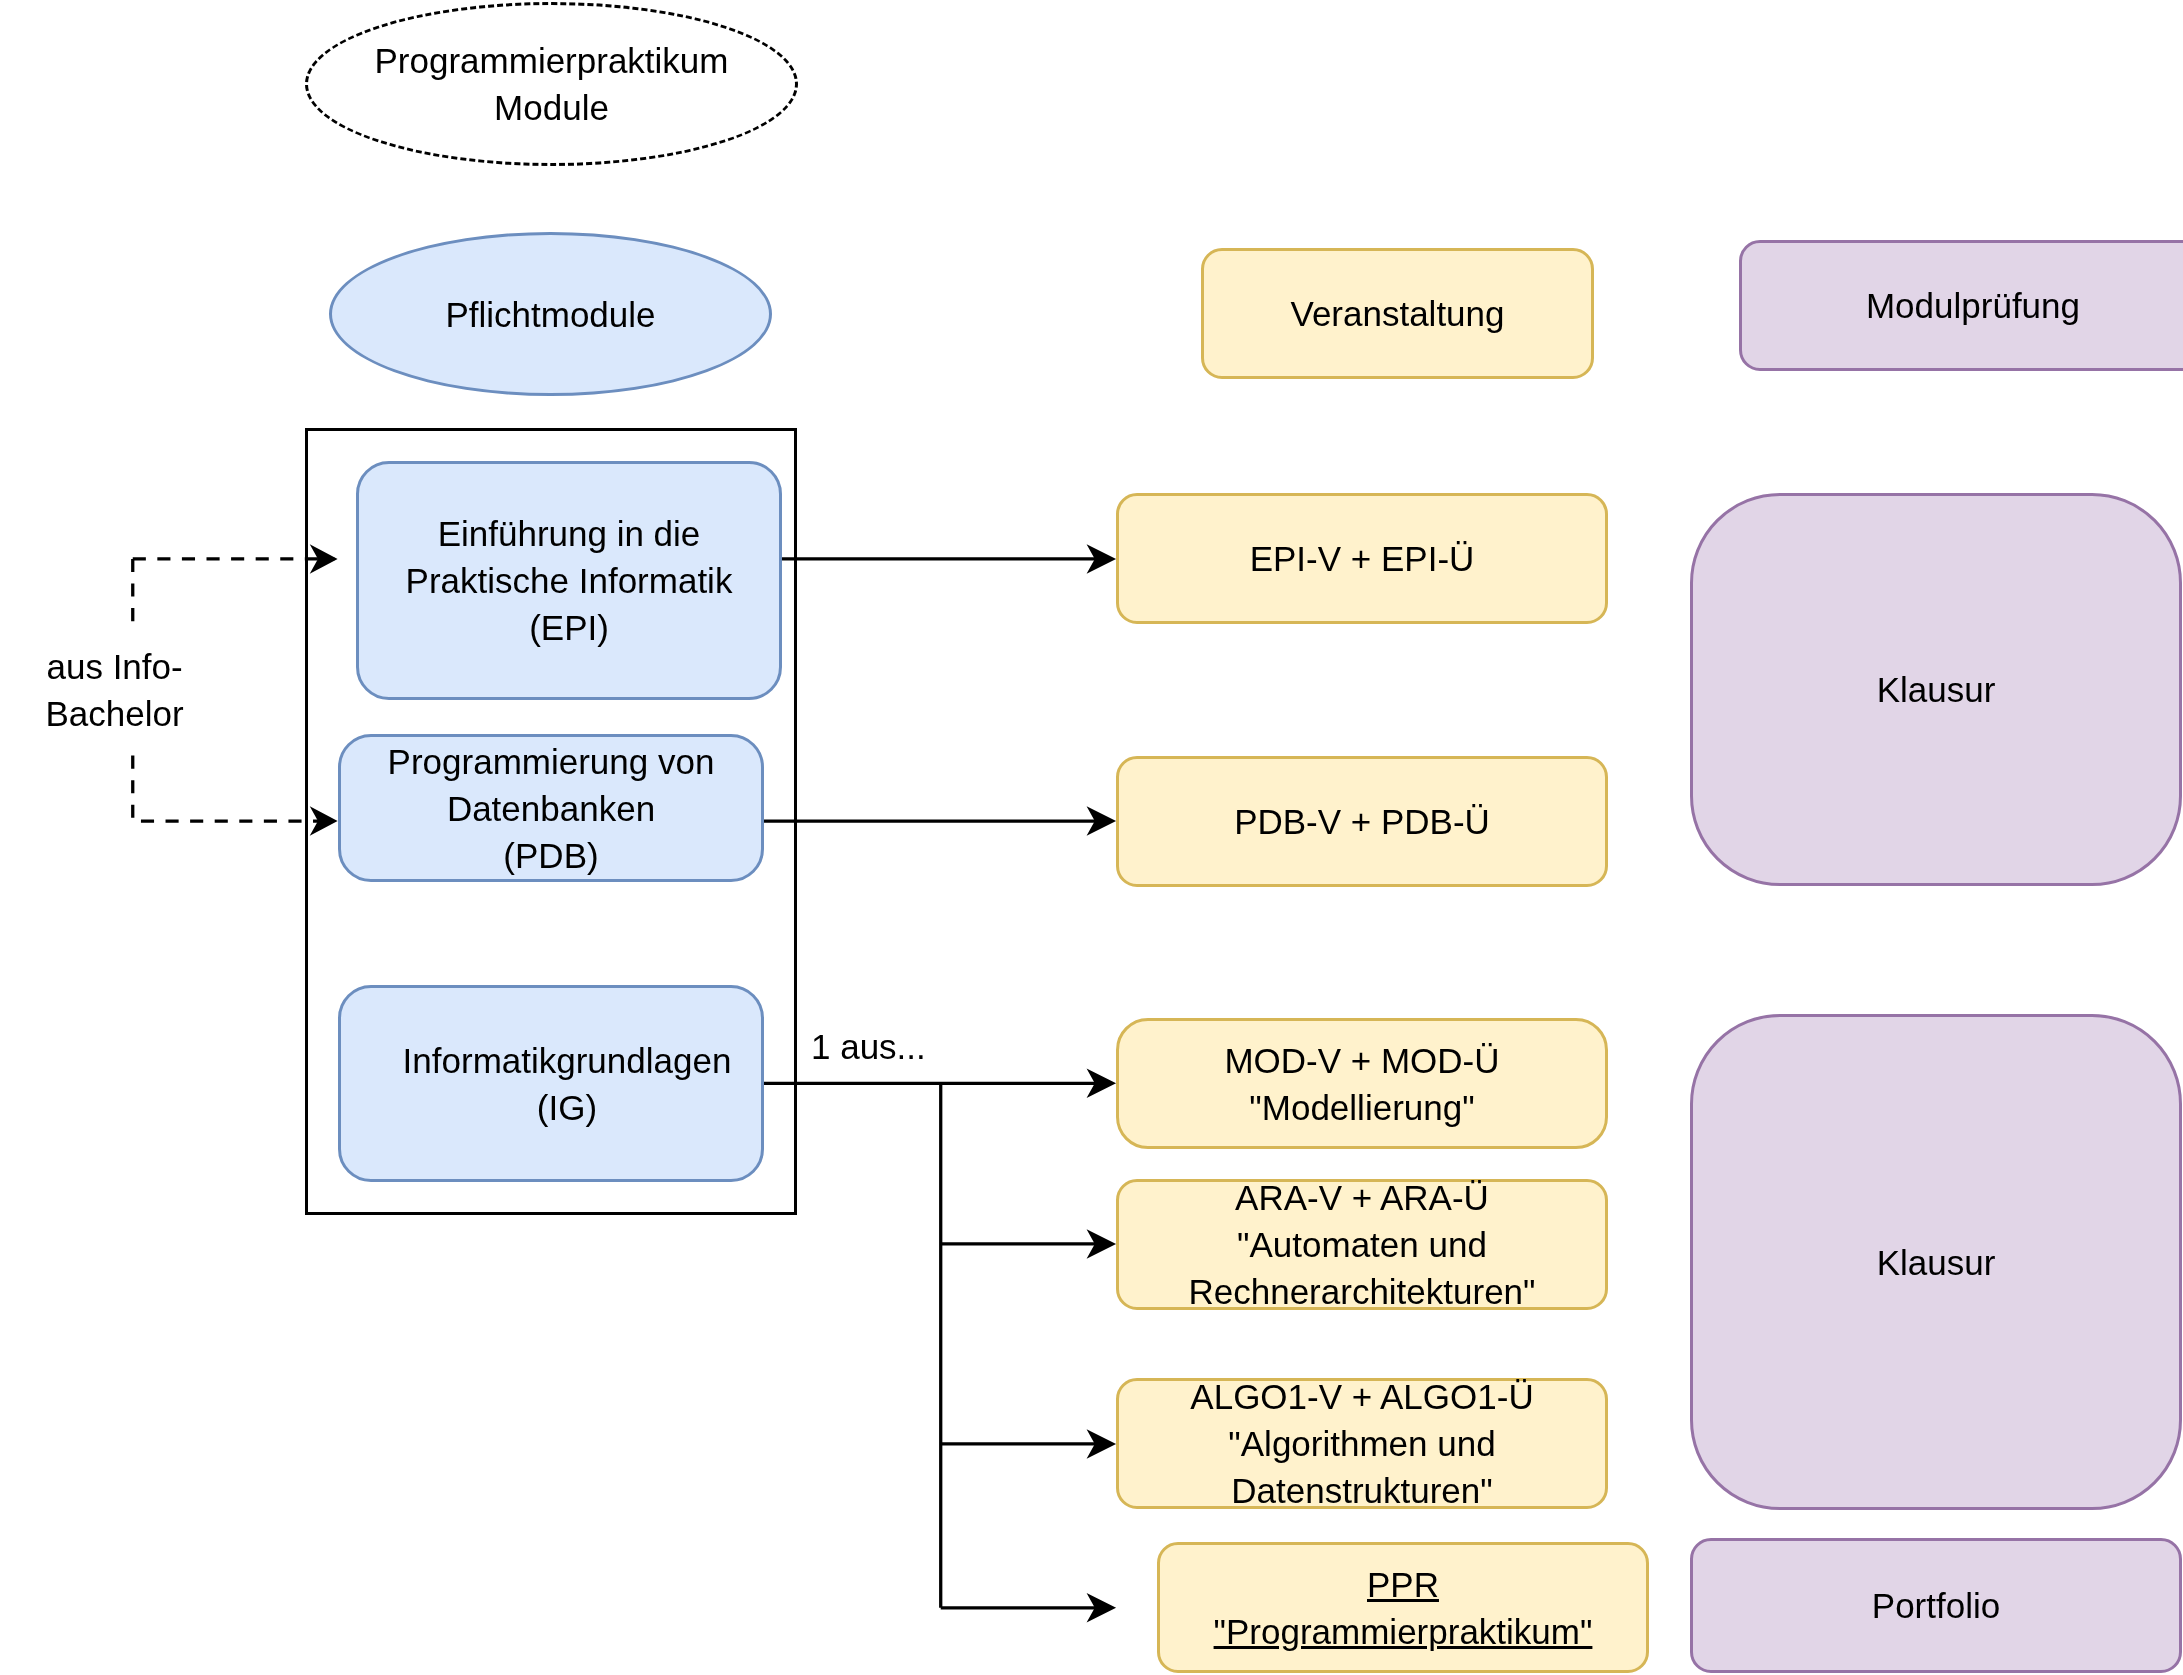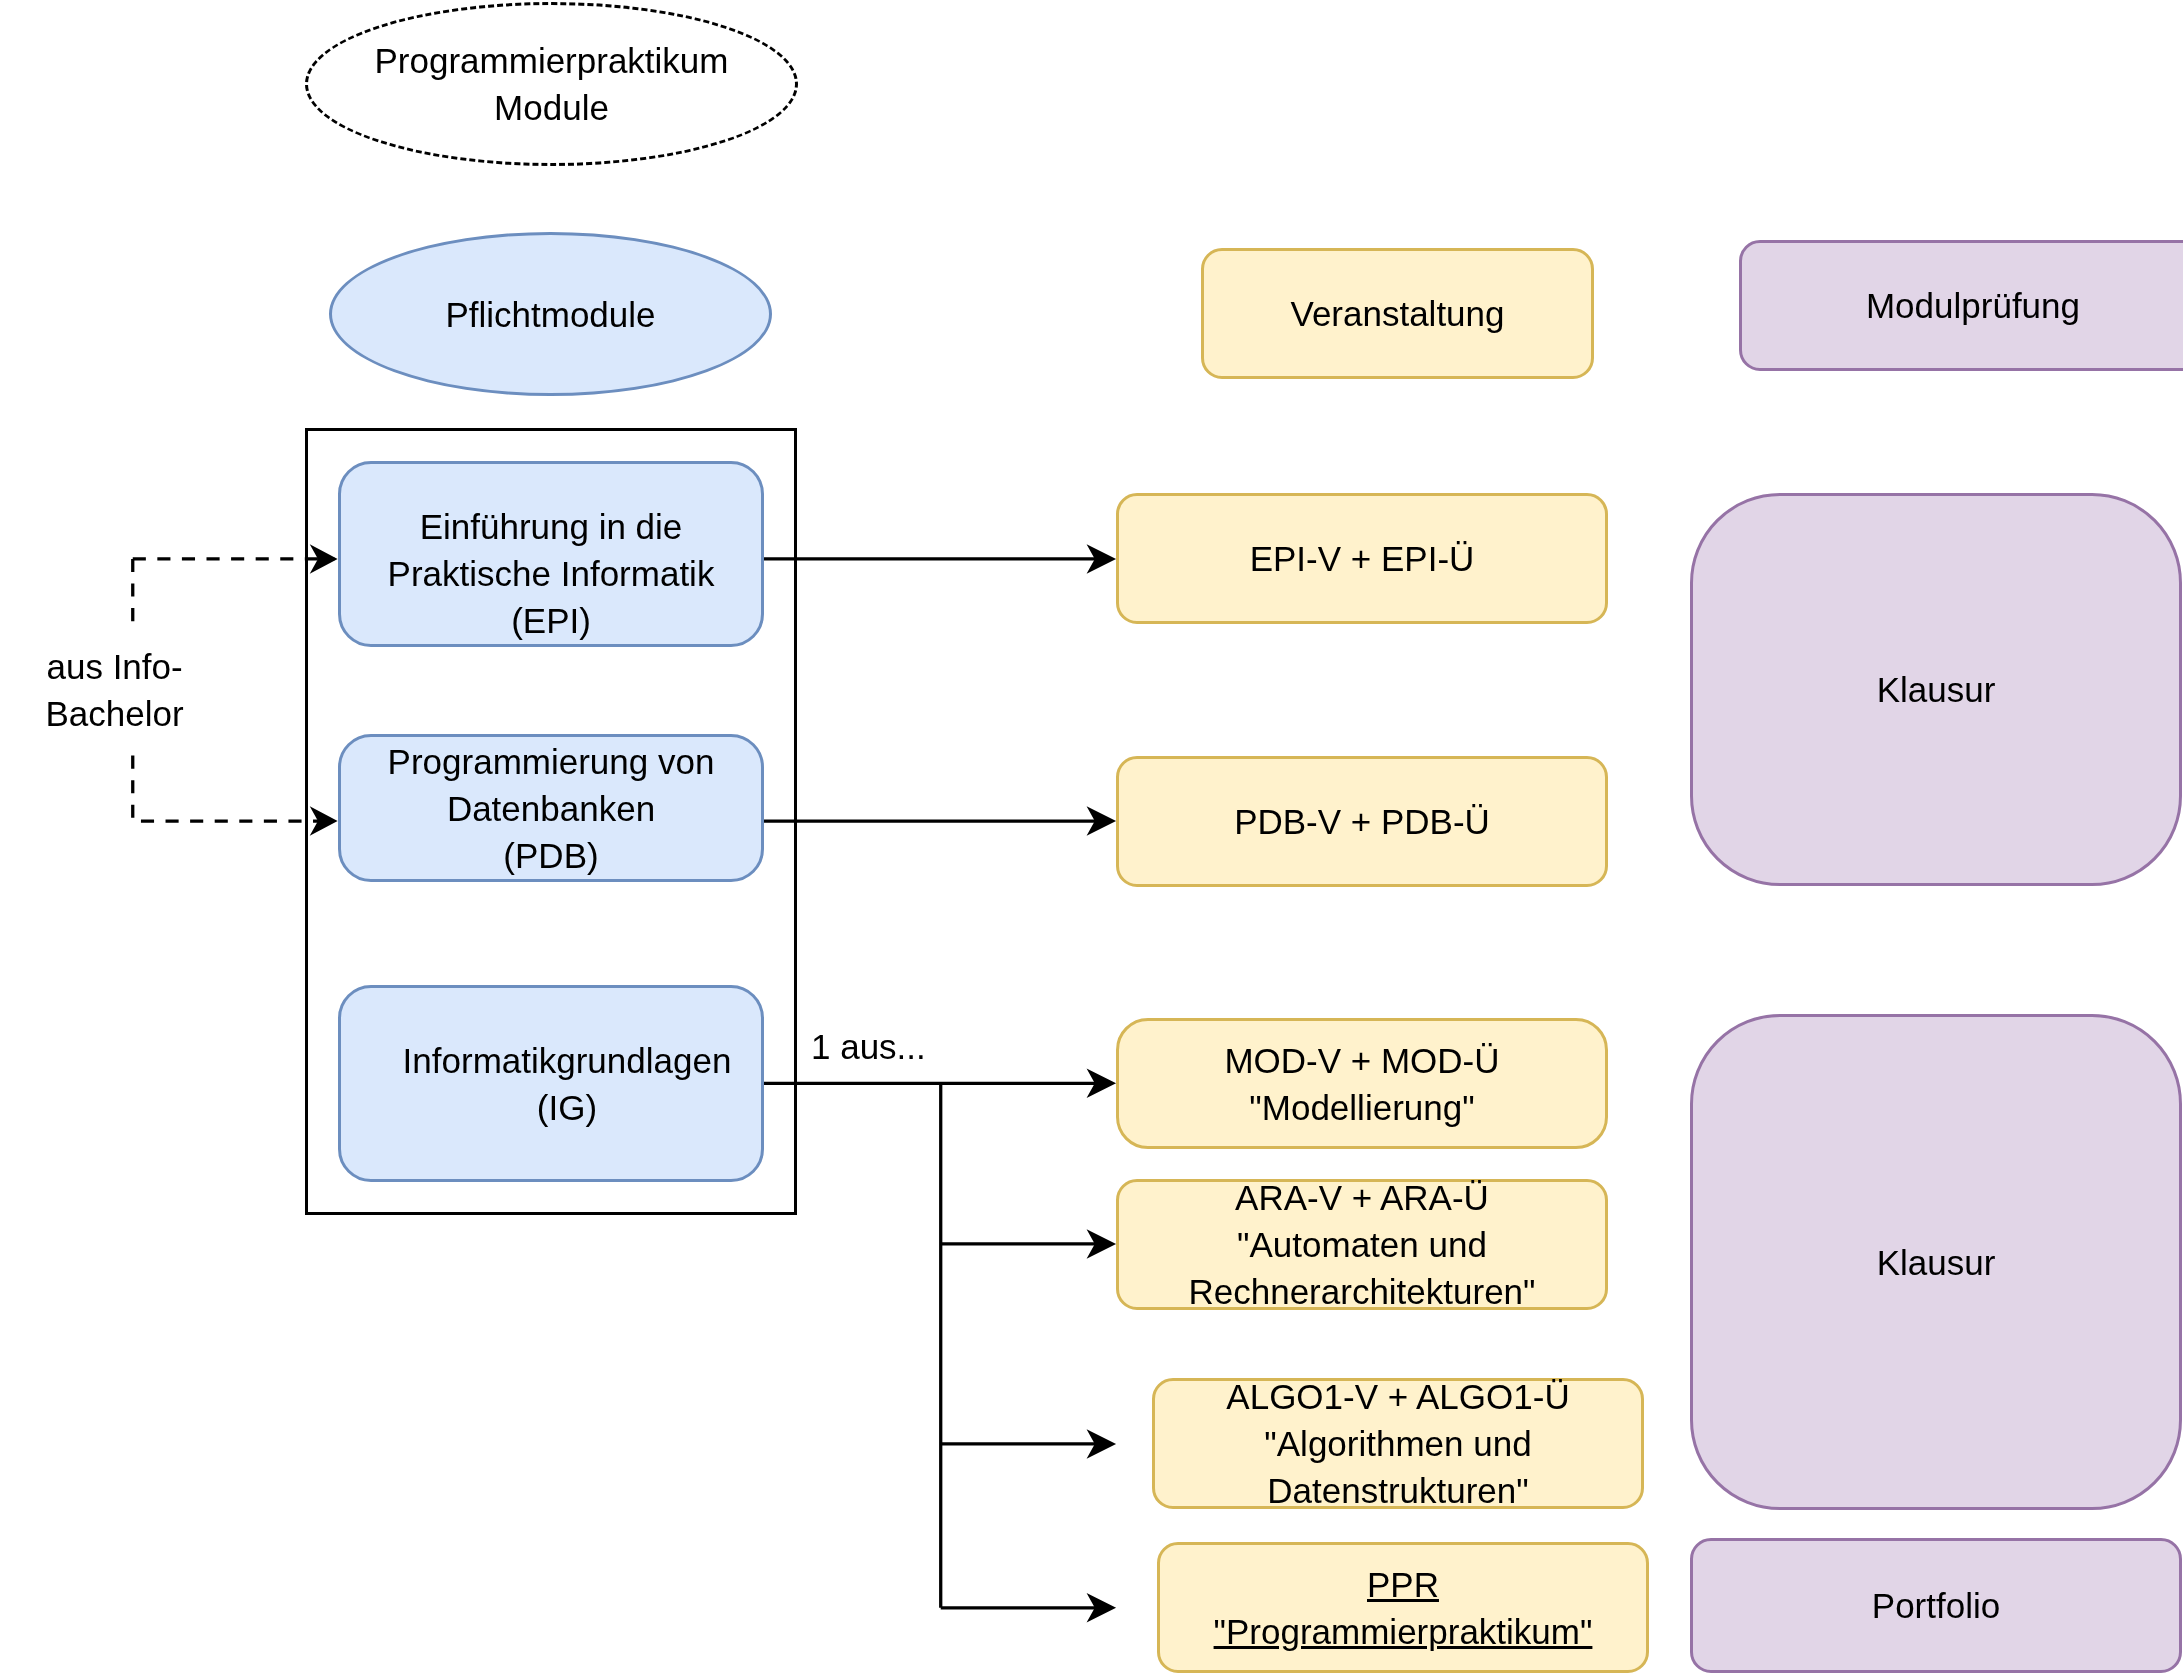--- a/index.html
+++ b/index.html
@@ -70,21 +70,21 @@
 </div>
 <div class="node purple" style="left:1739px; top:240px; width:468px; height:131px;align-items:center;">
   <span>Modulprüfung</span>
 </div>
 
 <div class="frame" style="left:305px; top:428px; width:492px; height:787px;"></div>
 
 <div class="label" style="left:24.6px; top:643px; width:180px; background:#fff;">aus Info-
 Bachelor</div>
 
-<div class="node blue" style="left:338px; top:461px; width:426px; height:186px;align-items:flex-end;">
+<div class="node blue" style="left:356px; top:461px; width:426px; height:239px;">
   <span>Einführung in die
 Praktische Informatik
 (EPI)</span>
 </div>
 <div class="node blue" style="left:338px; top:723px; width:426px; height:148px;margin-top:11px;">
   <span>Programmierung von
 Datenbanken
 (PDB)</span>
 </div>
 <div class="node blue" style="left:338px; top:985px; width:426px; height:197px;padding-left:32px;">
@@ -102,21 +102,21 @@
 </div>
 <div class="node yellow" style="left:1116px; top:1018px; width:492px; height:131px;border-radius:32px;">
   <span>MOD-V + MOD-Ü
 "Modellierung"</span>
 </div>
 <div class="node yellow" style="left:1116px; top:1179px; width:492px; height:131px;justify-content:center;">
   <span>ARA-V + ARA-Ü
 "Automaten und
 Rechnerarchitekturen"</span>
 </div>
-<div class="node yellow" style="left:1152px; top:1378px; width:492px; height:131px;">
+<div class="node yellow" style="left:1116px; top:1378px; width:492px; height:131px;">
   <span>ALGO1-V + ALGO1-Ü
 "Algorithmen und
 Datenstrukturen"</span>
 </div>
 <div class="node yellow" style="left:1157px; top:1542px; width:492px; height:131px;text-decoration:underline;">
   <span>PPR
 "Programmierpraktikum"</span>
 </div>
 
 <div class="node purple big" style="left:1690px; top:493px; width:492px; height:393px;">

